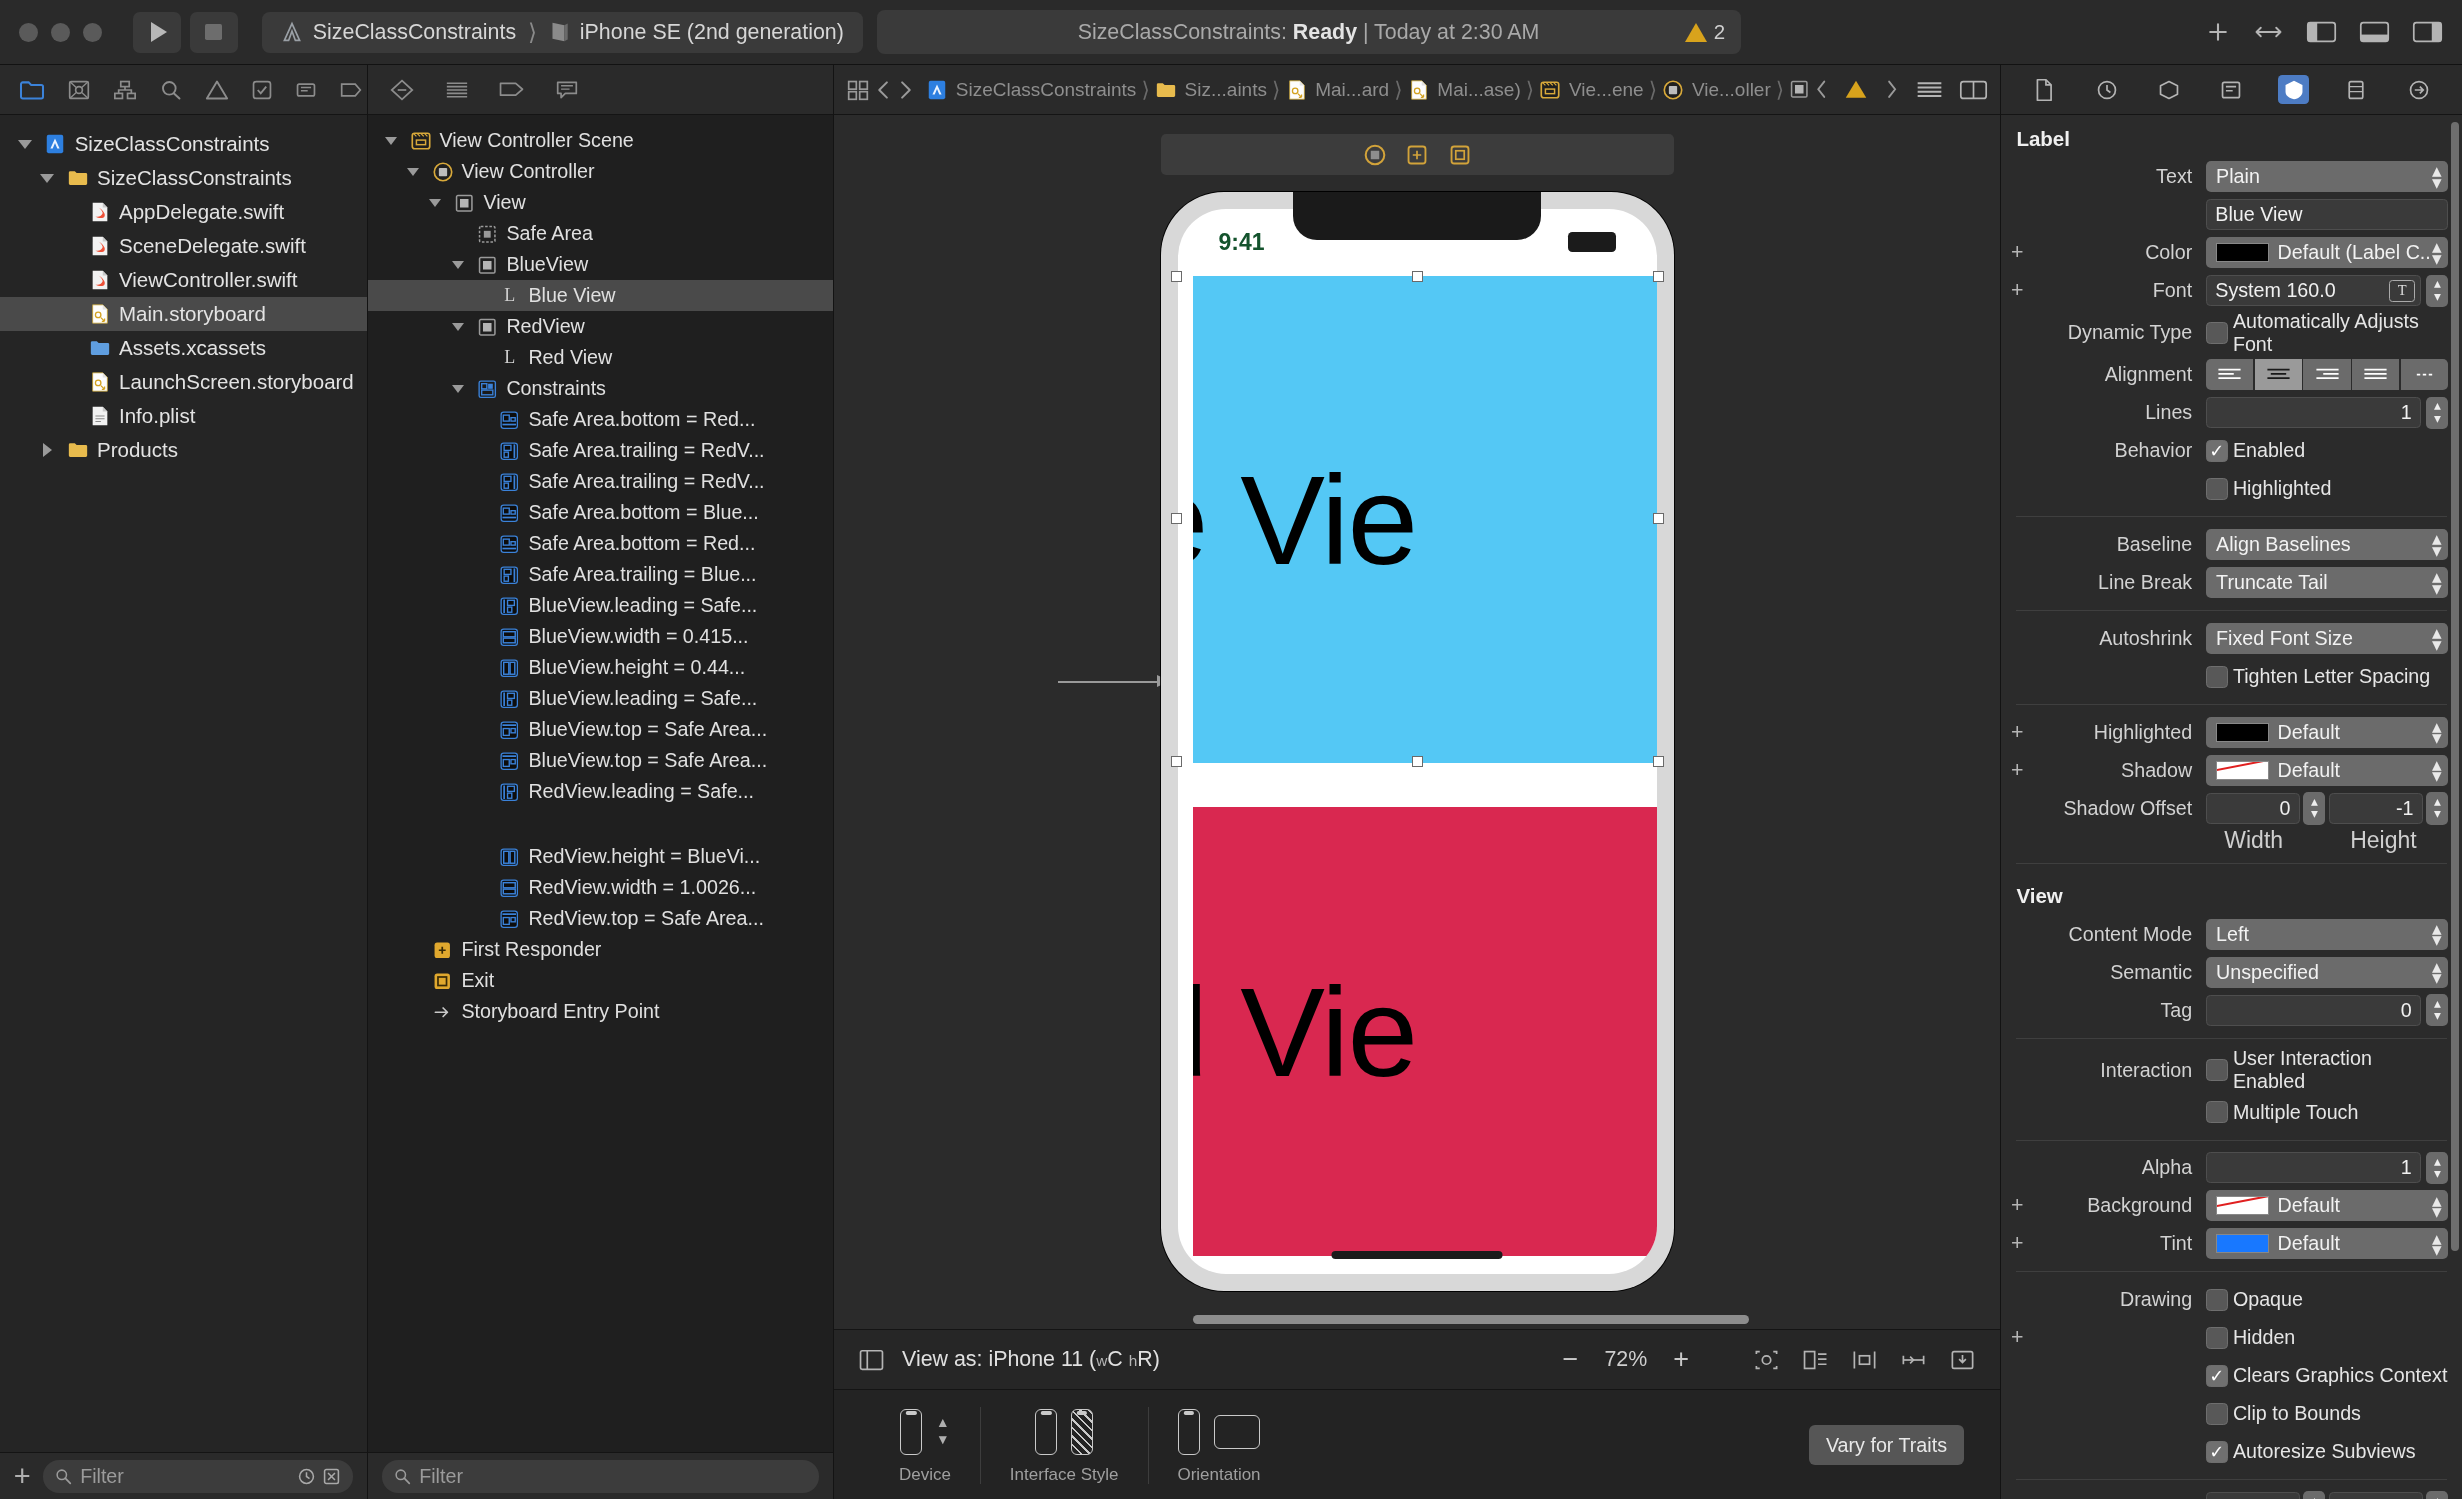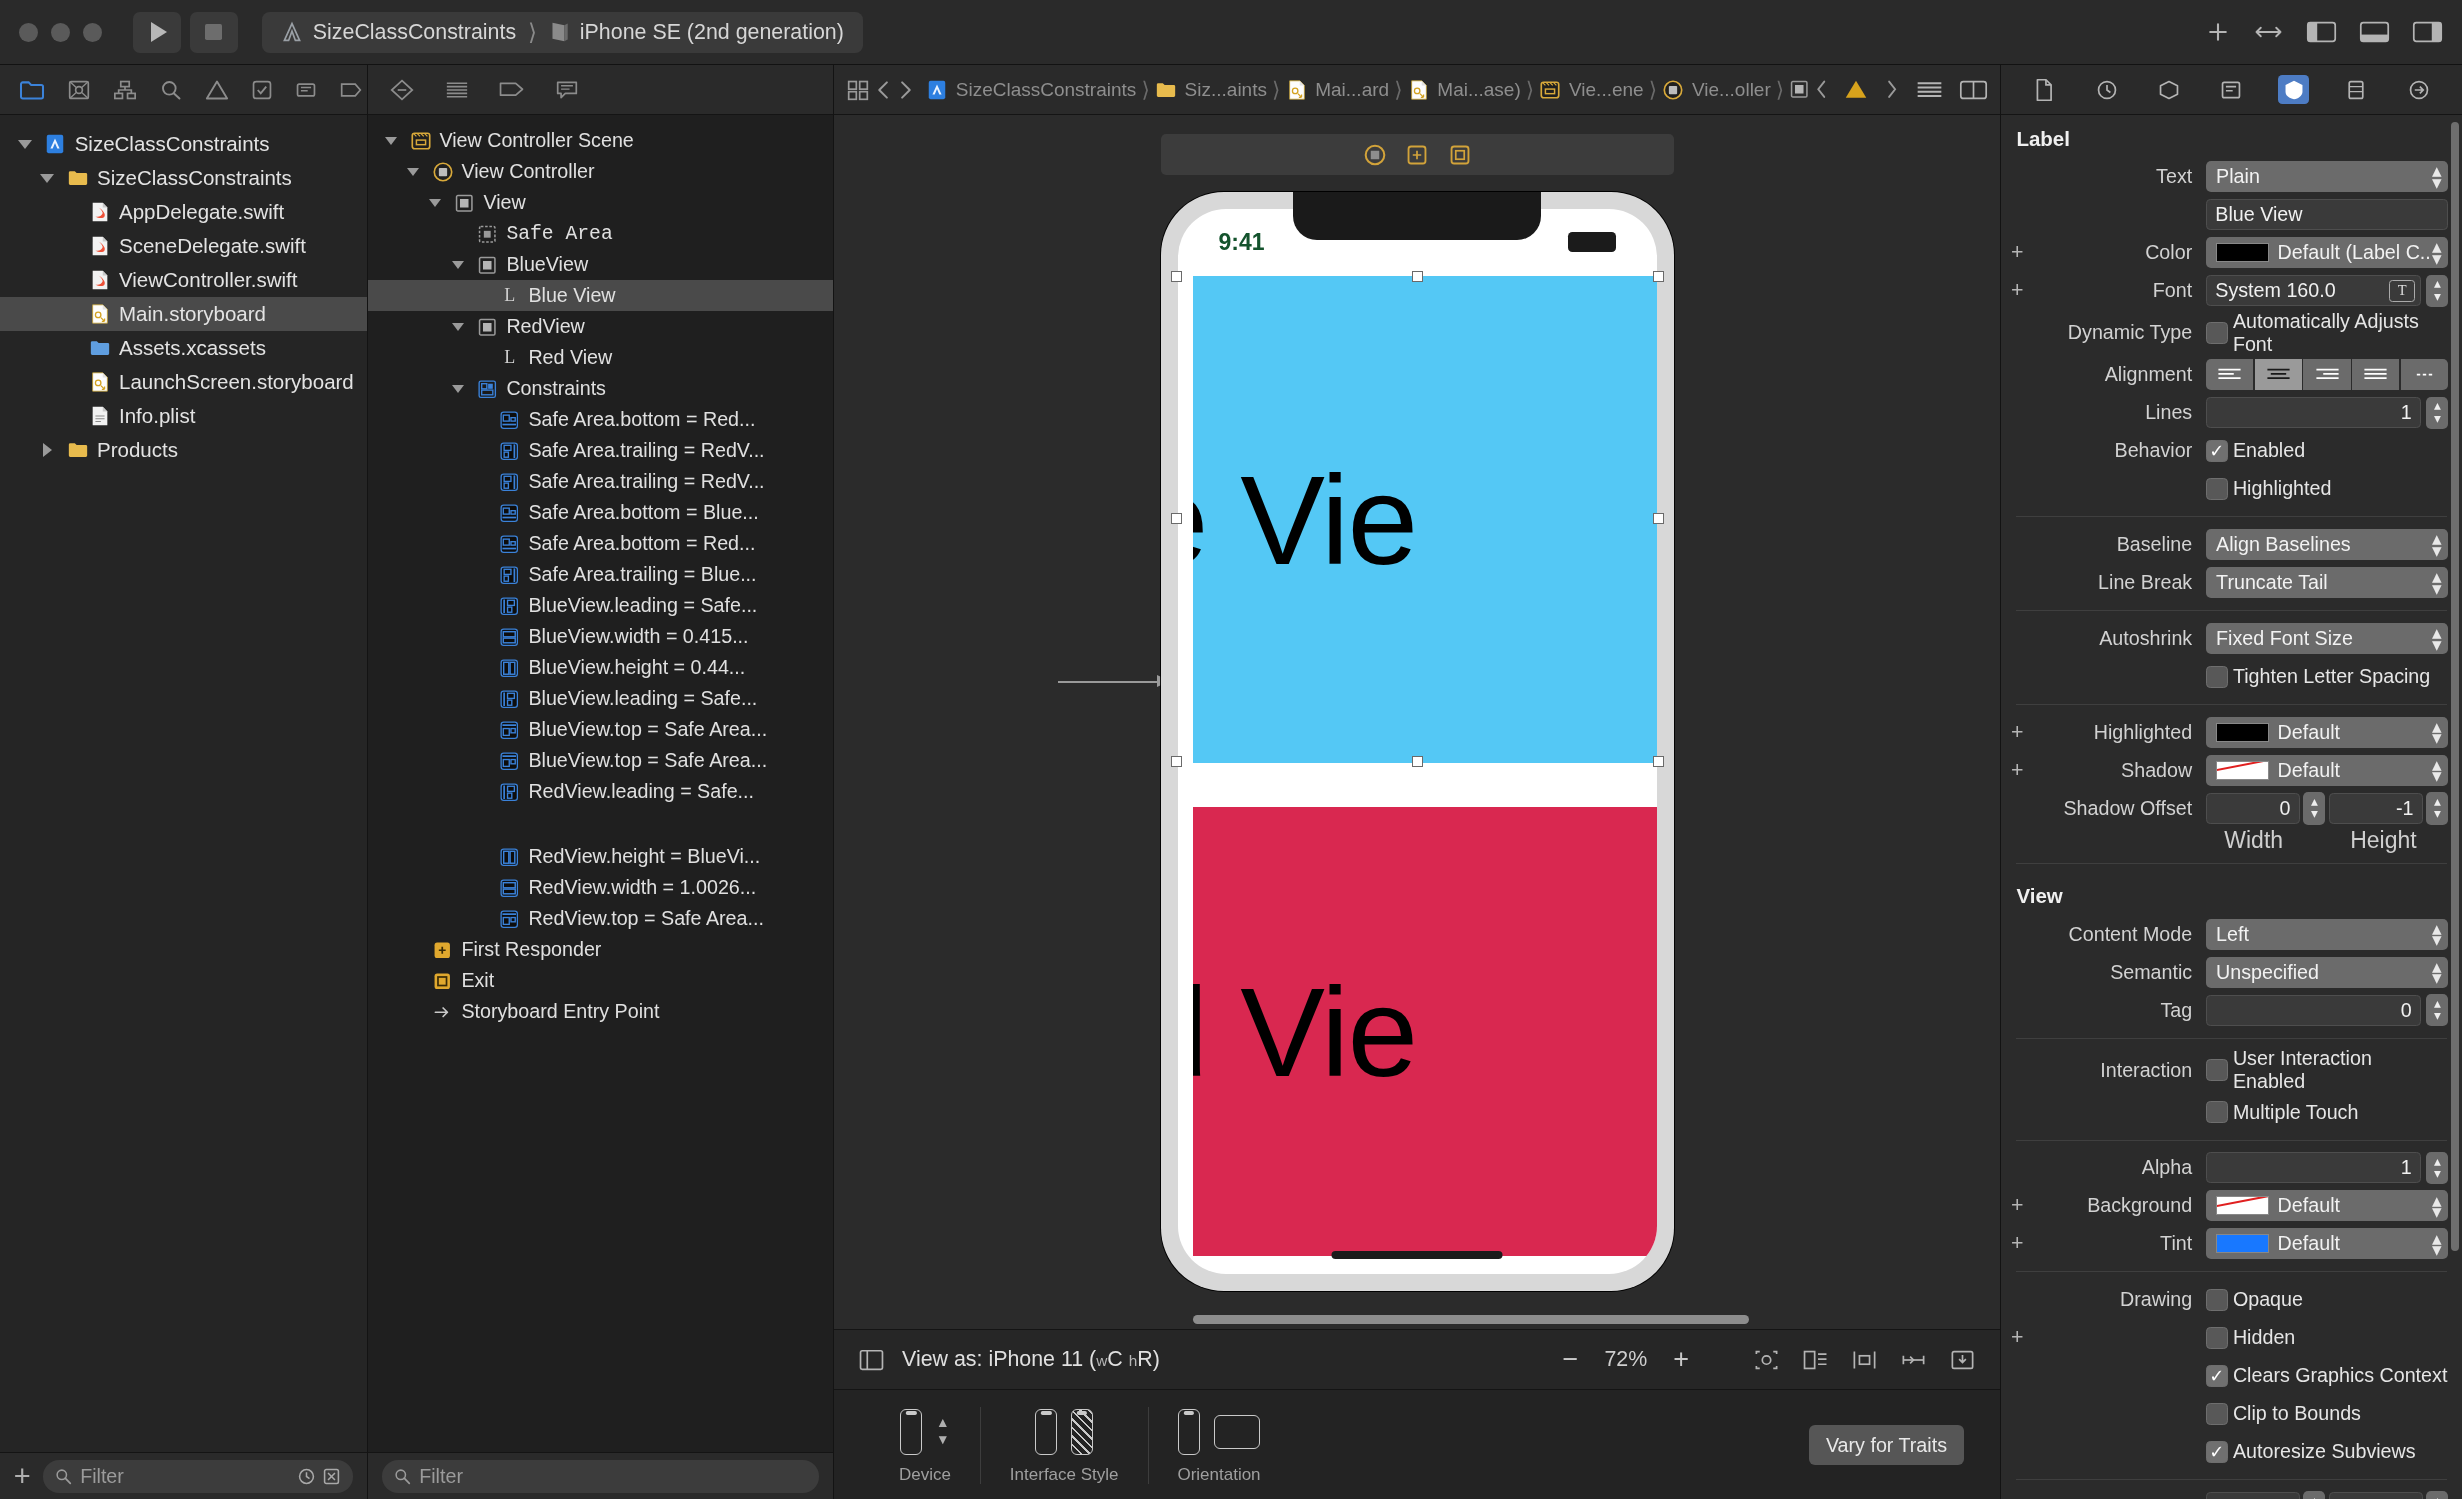--- a/index.html
+++ b/index.html
@@ -315,20 +315,27 @@
       </span>
       <span class="scheme-txt">SizeClassConstraints</span>
       <span class="chev-sep">⟩</span>
       <span>
         <svg width="20.5" height="22" viewBox="0 0 24 26">
             <path d="M4 2 L18 5 L18 24 L4 21 Z" fill="#8a8a8a"></path>
             <path d="M18 5 L22 3 L22 22 L18 24 Z" fill="#6a6a6a"></path>
           </svg>
       </span>
       <span class="scheme-txt">iPhone SE (2nd generation)</span>
+    </div>
+    <div class="status-box">
+      <div class="status-txt"><span>SizeClassConstraints: </span><b>Ready</b><span> | Today at 2:30 AM</span></div>
+      <div class="warn-chip">
+        <div class="warn-tri-s"></div>
+        <span class="warn-count">2</span>
+      </div>
     </div>
     <div class="tb-right">
       <span class="ticon">
         <svg width="26" height="26" viewBox="0 0 30 30">
             <path d="M15 6 V24 M6 15 H24" stroke="#b4b4b4" stroke-width="2.4" stroke-linecap="round"></path>
           </svg>
       </span>
       <span class="ticon">
         <svg width="31" height="24" viewBox="0 0 36 28">
             <path d="M4 14 H32 M9 9 L4 14 L9 19 M27 9 L32 14 L27 19" stroke="#b4b4b4" stroke-width="2.2" fill="none" stroke-linecap="round" stroke-linejoin="round"></path>
@@ -610,21 +617,21 @@
               <span class="o-caret"></span>
             </span>
             <span class="tw">
               <svg width="20.5" height="20.5" viewBox="0 0 24 24">
                 <rect x="3" y="3" width="18" height="18" rx="1.5" fill="none" stroke="#9a9a9a" stroke-width="1.8"></rect>
                 <rect x="7" y="7" width="10" height="10" fill="#b5b5b5"></rect>
               </svg>
             </span>
             <span>View</span>
           </div>
-          <div class="orow" style="padding-left: 79px; font-family: Liberation Mono, monospace;">
+          <div class="orow" style="padding-left: 79px;">
             <span class="tw"></span>
             <span class="tw">
               <svg width="20.5" height="20.5" viewBox="0 0 24 24">
                 <rect x="3" y="3" width="18" height="18" rx="1.5" fill="none" stroke="#9a9a9a" stroke-width="1.8" stroke-dasharray="3 2"></rect>
                 <rect x="8" y="8" width="8" height="8" fill="#9a9a9a"></rect>
               </svg>
             </span>
             <span>Safe Area</span>
           </div>
           <div class="orow" style="padding-left: 79px;">

